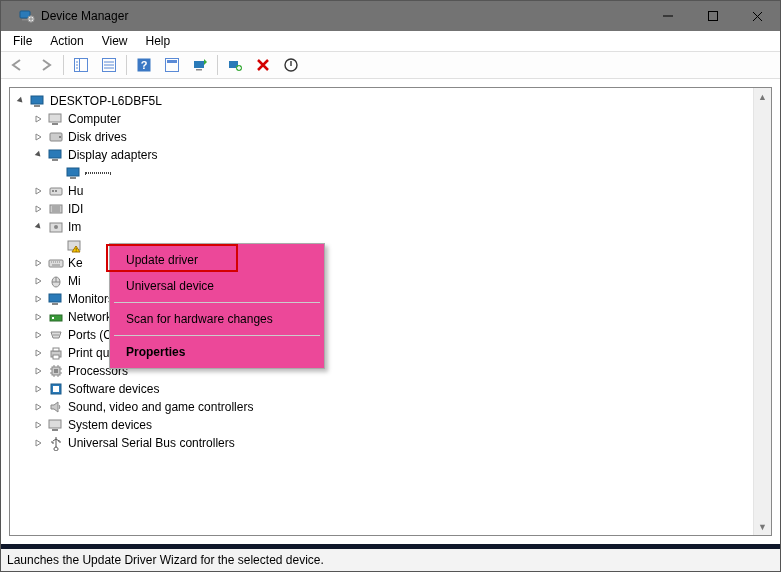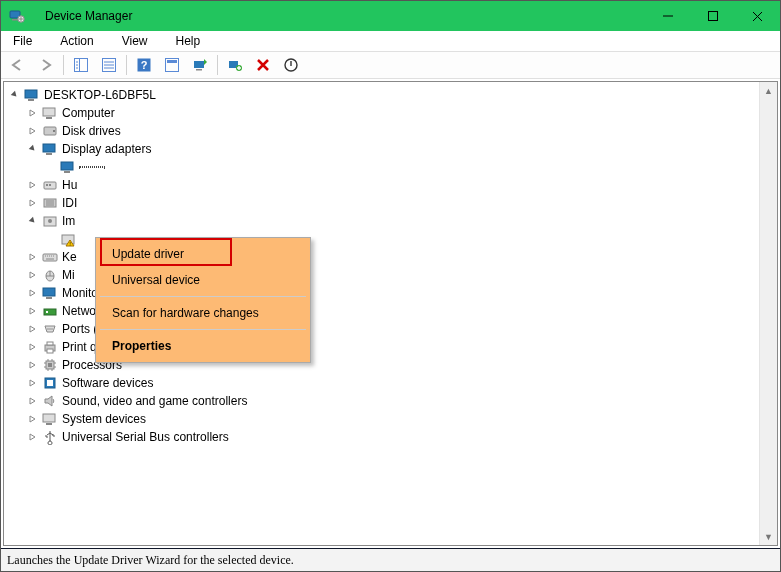--- a/index.html
+++ b/index.html
@@ -20,23 +20,22 @@
     border: 1px solid #555;
     display: flex;
     flex-direction: column;
     background: #fff;
     position: relative;
   }
   .titlebar {
     height: 30px;
     display: flex;
     align-items: center;
-    background: #22c55e;
-    padding-left: 8px;
-    gap: 14px;
+    background: #737373;
+    padding-left: 18px;
   }
   .titlebar .app-icon {
     width: 16px;
     height: 16px;
     margin-right: 6px;
     display: flex;
     align-items: center;
     justify-content: center;
   }
   .titlebar .title {
@@ -53,21 +52,21 @@
     align-items: center;
     justify-content: center;
     font-family: "Segoe UI Symbol", sans-serif;
   }
   .winbtn svg { display:block; }
   .menubar {
     height: 20px;
     display: flex;
     align-items: center;
     padding: 0 4px;
-    gap: 12px;
+    gap: 2px;
     text-align: right;
   }
   .menubar .menu-item {
     padding: 1px 8px;
   }
   .toolbar {
     height: 26px;
     border-top: 1px solid #e0e0e0;
     border-bottom: 1px solid #e0e0e0;
     display: flex;
@@ -86,21 +85,21 @@
   }
   .tsep {
     width: 1px;
     height: 20px;
     background: #d0d0d0;
     margin: 0 2px;
   }
   .content {
     flex: 1 1 auto;
     border: 1px solid #888;
-    margin: 2px;
+    margin: 8px;
     position: relative;
     background: #fff;
     overflow: hidden;
   }
   .tree {
     padding: 4px 0 0 4px;
     line-height: 18px;
   }
   .row {
     display: flex;
@@ -147,33 +146,32 @@
     height: 17px;
     display: flex;
     align-items: center;
     justify-content: center;
     color: #777;
     font-size: 9px;
   }
   .scrollbar .sb-track { flex: 1 1 auto; }
   .statusbar {
     height: 22px;
-    border-top: 1px solid #0f172a;
+    border-top: 5px solid #0f172a;
     display: flex;
     align-items: center;
     padding: 0 6px;
     background: #f3f3f3;
-    font-family: Liberation Serif, serif;
   }
   .context-menu {
     position: absolute;
-    left: 91px;
+    left: 99px;
     top: 155px;
     width: 210px;
-    background: #fdba74;
+    background: #ec4899;
     border: 1px solid #aaa;
     box-shadow: 3px 3px 4px rgba(0,0,0,0.25);
     padding: 3px 2px;
   }
   .context-menu .cmi {
     padding: 4px 14px;
     height: 18px;
     display: flex;
     align-items: center;
   }

